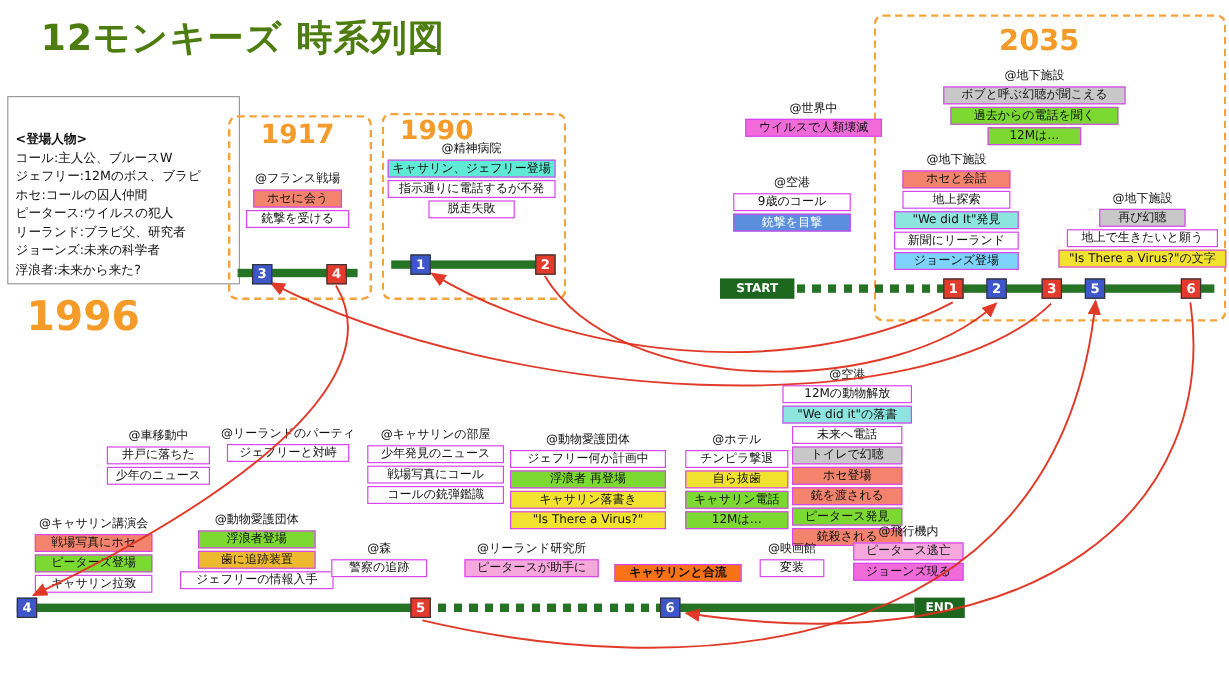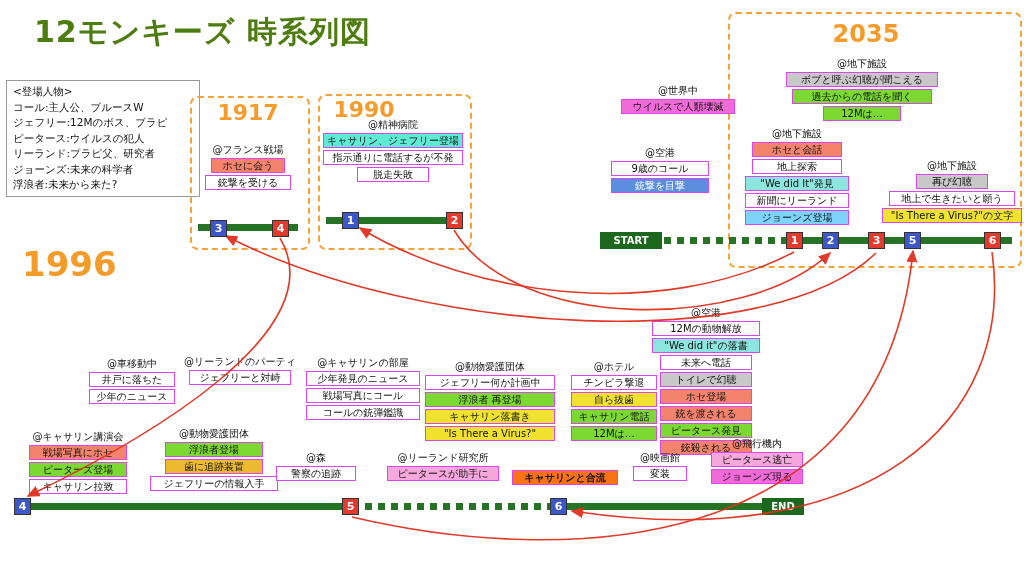--- a/index.html
+++ b/index.html
@@ -2,21 +2,21 @@
 <html><head>
 <meta charset="utf-8">
 <style>
   html,body{margin:0;padding:0;background:#fff;}
   #canvas{
     position:relative;width:1024px;height:573px;overflow:hidden;background:#ffffff;
     font-family:"DejaVu Sans","Liberation Sans",sans-serif;color:#111;
   }
   #title{position:absolute;left:34px;top:12px;font-size:30px;font-weight:bold;color:#4d7c0f;letter-spacing:1px;white-space:nowrap;}
   #legend{position:absolute;left:6px;top:80px;width:180px;border:1px solid #999;background:#fff;padding:3px 6px;font-size:10.5px;line-height:15.5px;}
-  #legend-header{font-weight:normal;}
+  #legend-header{font-weight:bold;margin-top:25px;}
   .legend-line{white-space:nowrap;}
   .era-box{position:absolute;border:2px dashed #f4a23a;border-radius:8px;}
   #era-1917{left:190px;top:96px;width:116px;height:150px;}
   #era-1990{left:318px;top:94px;width:150px;height:152px;}
   #era-2035{left:728px;top:12px;width:290px;height:252px;}
   .year{position:absolute;color:#f49b2a;font-weight:bold;white-space:nowrap;}
   #year-1917{left:248px;top:100px;font-size:22px;transform:translateX(-50%);}
   #year-1990{left:364px;top:97px;font-size:22px;transform:translateX(-50%);}
   #year-2035{left:866px;top:20px;font-size:24px;transform:translateX(-50%);}
   #year-1996{left:22px;top:244px;font-size:34px;}
@@ -46,20 +46,21 @@
 
 <div id="canvas">
 
   <div id="title">12モンキーズ 時系列図</div>
 
   <div id="legend">
     <div id="legend-header">&lt;登場人物&gt;</div>
     <div id="legend-lines">
         <div class="legend-line">コール:主人公、ブルースW</div>
         <div class="legend-line">ジェフリー:12Mのボス、ブラピ</div>
+        <div class="legend-line">ホセ:コールの囚人仲間</div>
         <div class="legend-line">ピータース:ウイルスの犯人</div>
         <div class="legend-line">リーランド:ブラピ父、研究者</div>
         <div class="legend-line">ジョーンズ:未来の科学者</div>
         <div class="legend-line">浮浪者:未来から来た?</div>
       </div>
   </div>
 
   <div class="era-box" id="era-1917"></div>
   <div class="era-box" id="era-1990"></div>
   <div class="era-box" id="era-2035"></div>

